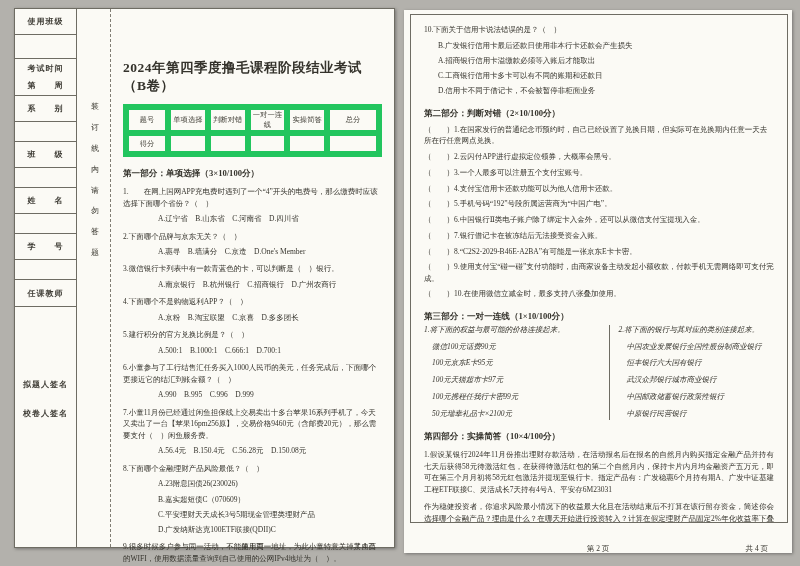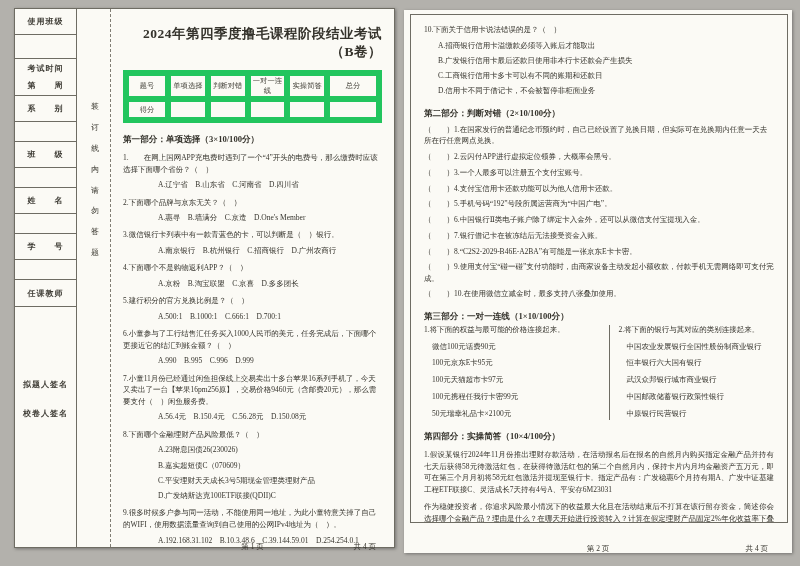--- a/index.html
+++ b/index.html
@@ -16,39 +16,39 @@
   .page1{left:14px;top:8px;width:381px;height:540px;display:flex;border:1px solid #6e6c63;box-sizing:border-box;}
   .sidebar{width:62px;display:flex;flex-direction:column;border-right:1px solid #6e6c63;box-sizing:border-box;}
   .cell{border-bottom:1px solid #6e6c63;display:flex;flex-direction:column;align-items:center;justify-content:center;
         font-size:8px;font-weight:bold;letter-spacing:1px;color:#403e37;}
   .cell.empty{background:transparent;}
   .cell .sub{margin-top:6px;font-weight:bold;}
   .cell.tall{flex:1;border-bottom:none;justify-content:flex-start;padding-top:72px;gap:18px;}
   .binding{width:33px;border-right:1px dashed #807d74;border-left:0;position:relative;display:flex;justify-content:center;}
   .binding-inner{writing-mode:vertical-rl;text-orientation:upright;font-size:8px;letter-spacing:6px;margin-top:86px;color:#45433b;}
   .content1{flex:1;position:relative;padding:6px 12px 4px 12px;box-sizing:border-box;}
-  .title{font-size:13.5px;font-weight:bold;text-align:right;margin-top:10px;letter-spacing:.5px;}
+  .title{font-size:13.5px;font-weight:bold;text-align:left;margin-top:44px;letter-spacing:.5px;}
   .subtitle{font-size:8px;text-align:center;margin-top:9px;}
   table.score{width:100%;border-collapse:collapse;margin-top:9px;table-layout:fixed;}
   table.score td{border:6px solid #22c55e;height:15px;font-size:7.3px;text-align:center;padding:0 1px;color:#45433b;}
   td.c-no{width:34px;} td.c-total{width:44px;}
   .sec-heading{font-size:8.6px;font-weight:bold;margin:11px 0 2px 0;}
   .q{font-size:7.5px;line-height:1.55;margin-top:6px;}
   .opt{font-size:7.5px;line-height:1.5;margin:4px 0 1px 35px;}
   .footer1{position:absolute;bottom:5px;left:0;right:0;font-size:7.5px;}
   .footer1 .pg{position:absolute;left:0;right:0;text-align:center;}
   .footer1 .tot{position:absolute;right:18px;}
   
   .page2{left:404px;top:10px;width:388px;height:543px;box-sizing:border-box;}
   .box2{position:absolute;left:6px;right:4px;top:4px;bottom:30px;border:1px solid #6e6c63;
         padding:7px 13px 4px 13px;box-sizing:border-box;overflow:hidden;}
   .box2 .q{margin-top:2px;}
   .box2 .opt{margin:4px 0 1px 14px;}
   .s2-item{font-size:7.5px;line-height:1.5;margin-top:4.5px;}
-  .match{display:flex;margin-top:0;}
+  .match{display:flex;margin-top:0;font-style:italic;}
   .match-col{box-sizing:border-box;font-size:7.5px;}
   .match-left{width:53%;border-right:1px solid #6e6c63;padding-right:9px;}
   .match-right{width:47%;padding-left:9px;}
   .match-title{line-height:1.45;margin-bottom:3px;}
   .pair{display:flex;justify-content:flex-start;line-height:1.45;margin-top:6px;padding:0 4px 0 8px;}
   .pair .rhs{text-align:right;white-space:nowrap;}
   .para{font-size:7.5px;line-height:1.55;margin-top:6px;text-align:justify;}
   .footer2{position:absolute;bottom:9px;left:0;right:0;font-size:7.5px;}
   .footer2 .pg{position:absolute;left:0;right:0;text-align:center;}
   .footer2 .tot{position:absolute;right:24px;}
@@ -158,22 +158,22 @@
         <span class="pg">第 1 页</span>
         <span class="tot">共 4 页</span>
       </div>
     </div>
   </div>
 
   <div class="page page2">
     <div class="box2">
 
       <div class="q">10.下面关于信用卡说法错误的是？（　）</div>
+      <div class="opt">B.广发银行信用卡最后还款日使用非本行卡还款会产生损失</div>
       <div class="opt">A.招商银行信用卡溢缴款必须等入账后才能取出</div>
-      <div class="opt">B.广发银行信用卡最后还款日使用非本行卡还款会产生损失</div>
       <div class="opt">C.工商银行信用卡多卡可以有不同的账期和还款日</div>
       <div class="opt">D.信用卡不同于借记卡，不会被暂停非柜面业务</div>
 
       <div class="sec-heading">第二部分：判断对错（2×10/100分）</div>
       <div class="s2-item">（　　）1.在国家发行的普通纪念币预约时，自己已经设置了兑换日期，但实际可在兑换期内任意一天去所在行任意网点兑换。</div>
       <div class="s2-item">（　　）2.云闪付APP进行虚拟定位领券，大概率会黑号。</div>
       <div class="s2-item">（　　）3.一个人最多可以注册五个支付宝账号。</div>
       <div class="s2-item">（　　）4.支付宝信用卡还款功能可以为他人信用卡还款。</div>
       <div class="s2-item">（　　）5.手机号码“192”号段所属运营商为“中国广电”。</div>
       <div class="s2-item">（　　）6.中国银行Ⅱ类电子账户除了绑定卡入金外，还可以从微信支付宝提现入金。</div>

